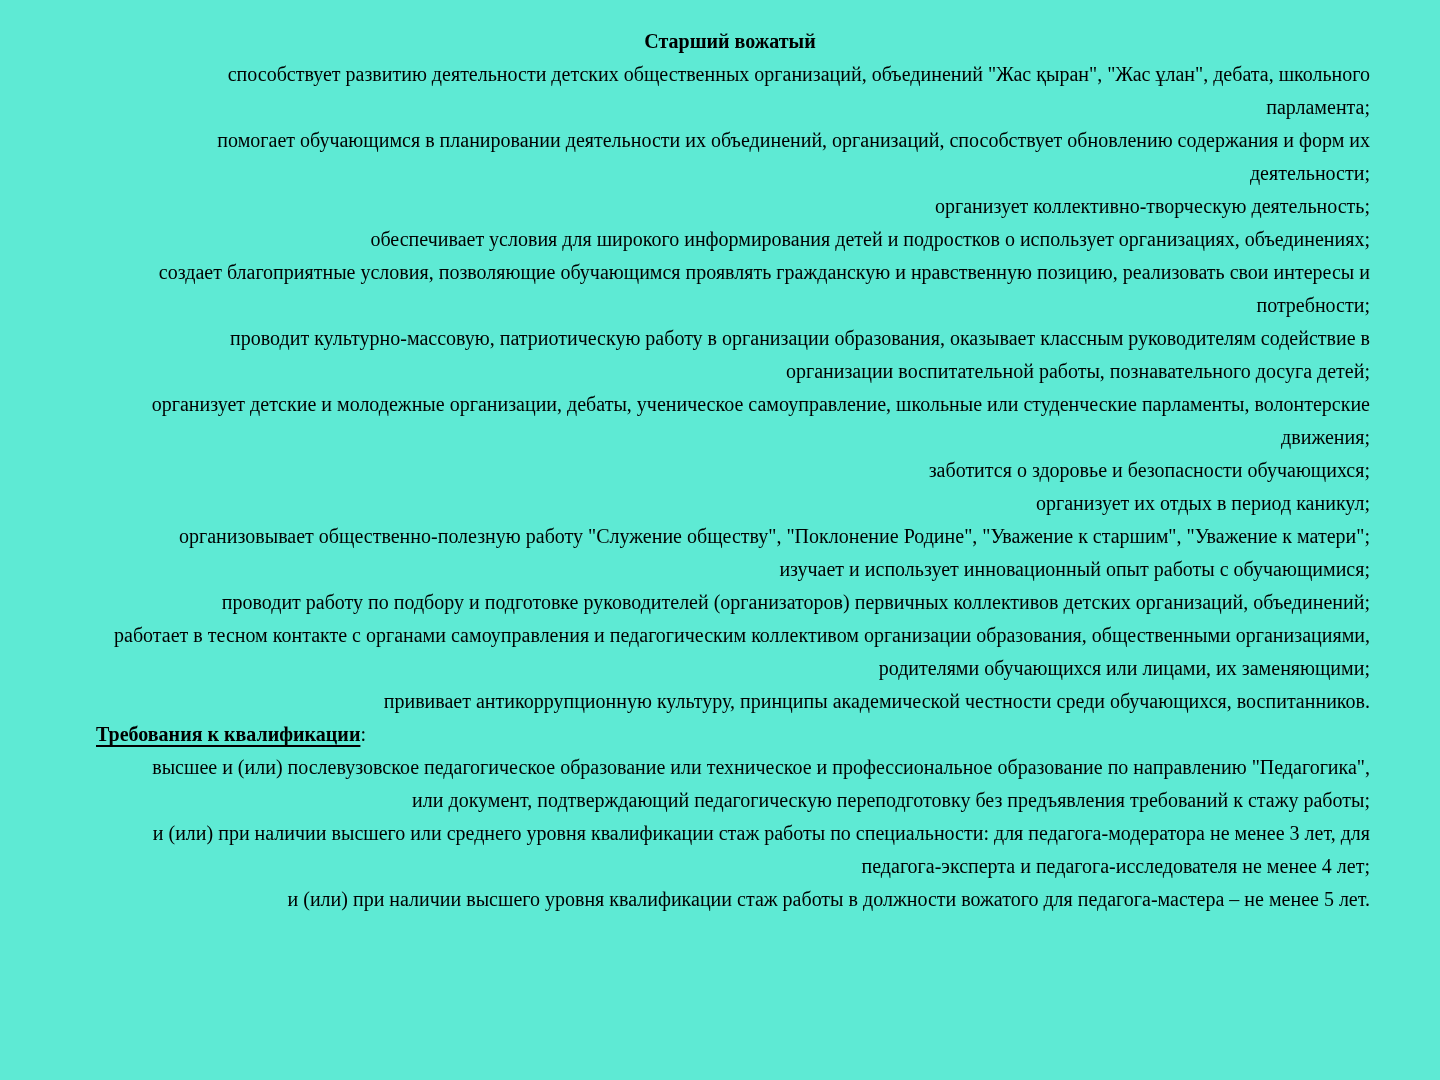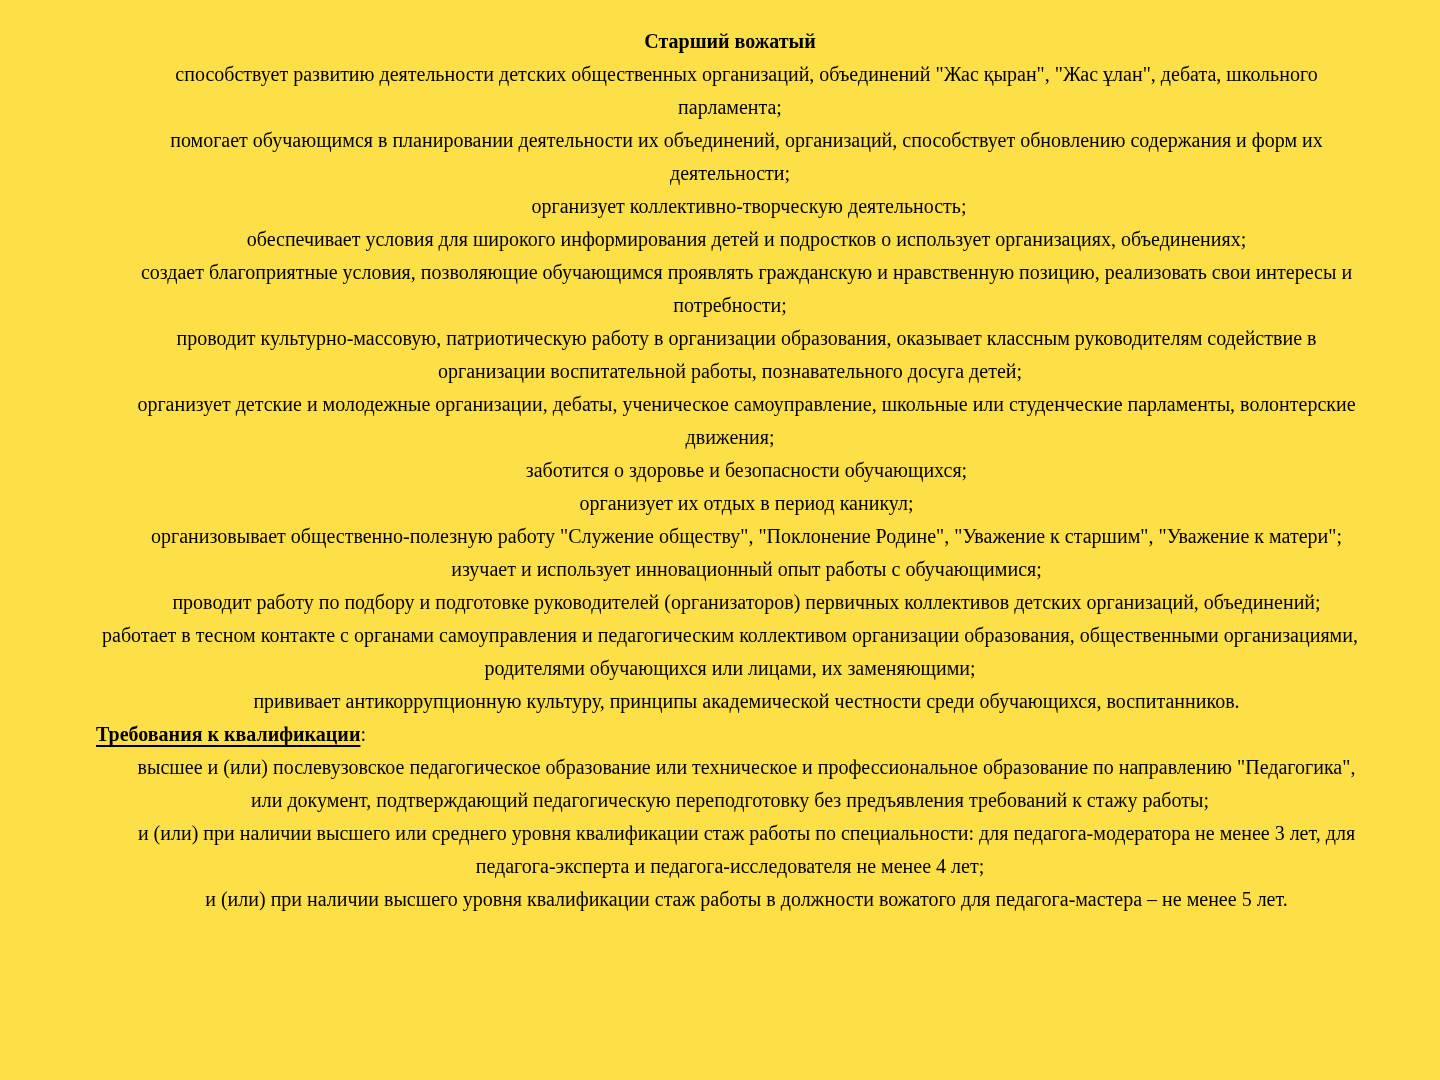--- a/index.html
+++ b/index.html
@@ -6,21 +6,21 @@
     margin: 0;
     padding: 0;
     background: #ffffff;
   }
   .page {
     position: relative;
     width: 1440px;
     height: 1080px;
     box-sizing: border-box;
     padding: 25px 70px 0 90px;
-    background: #fde047;
+    background: #5eead4;
     color: #000000;
     font-family: "Liberation Serif", "DejaVu Serif", serif;
     font-size: 20px;
     line-height: 33px;
     overflow: hidden;
   }
   .title {
     margin: 0;
     font-size: 20px;
     line-height: 33px;
@@ -41,21 +41,21 @@
     text-decoration-thickness: 2px;
     text-underline-offset: 4px;
   }
   .heading-suffix {
     font-weight: normal;
     text-decoration: none;
   }
   .para {
     margin: 0;
     text-indent: 33px;
-    text-align: center;
+    text-align: right;
     white-space: pre-wrap;
   }
 </style>
 </head>
 <body>
 
 <div class="page">
 
   <h1 class="title">Старший вожатый</h1>
 

